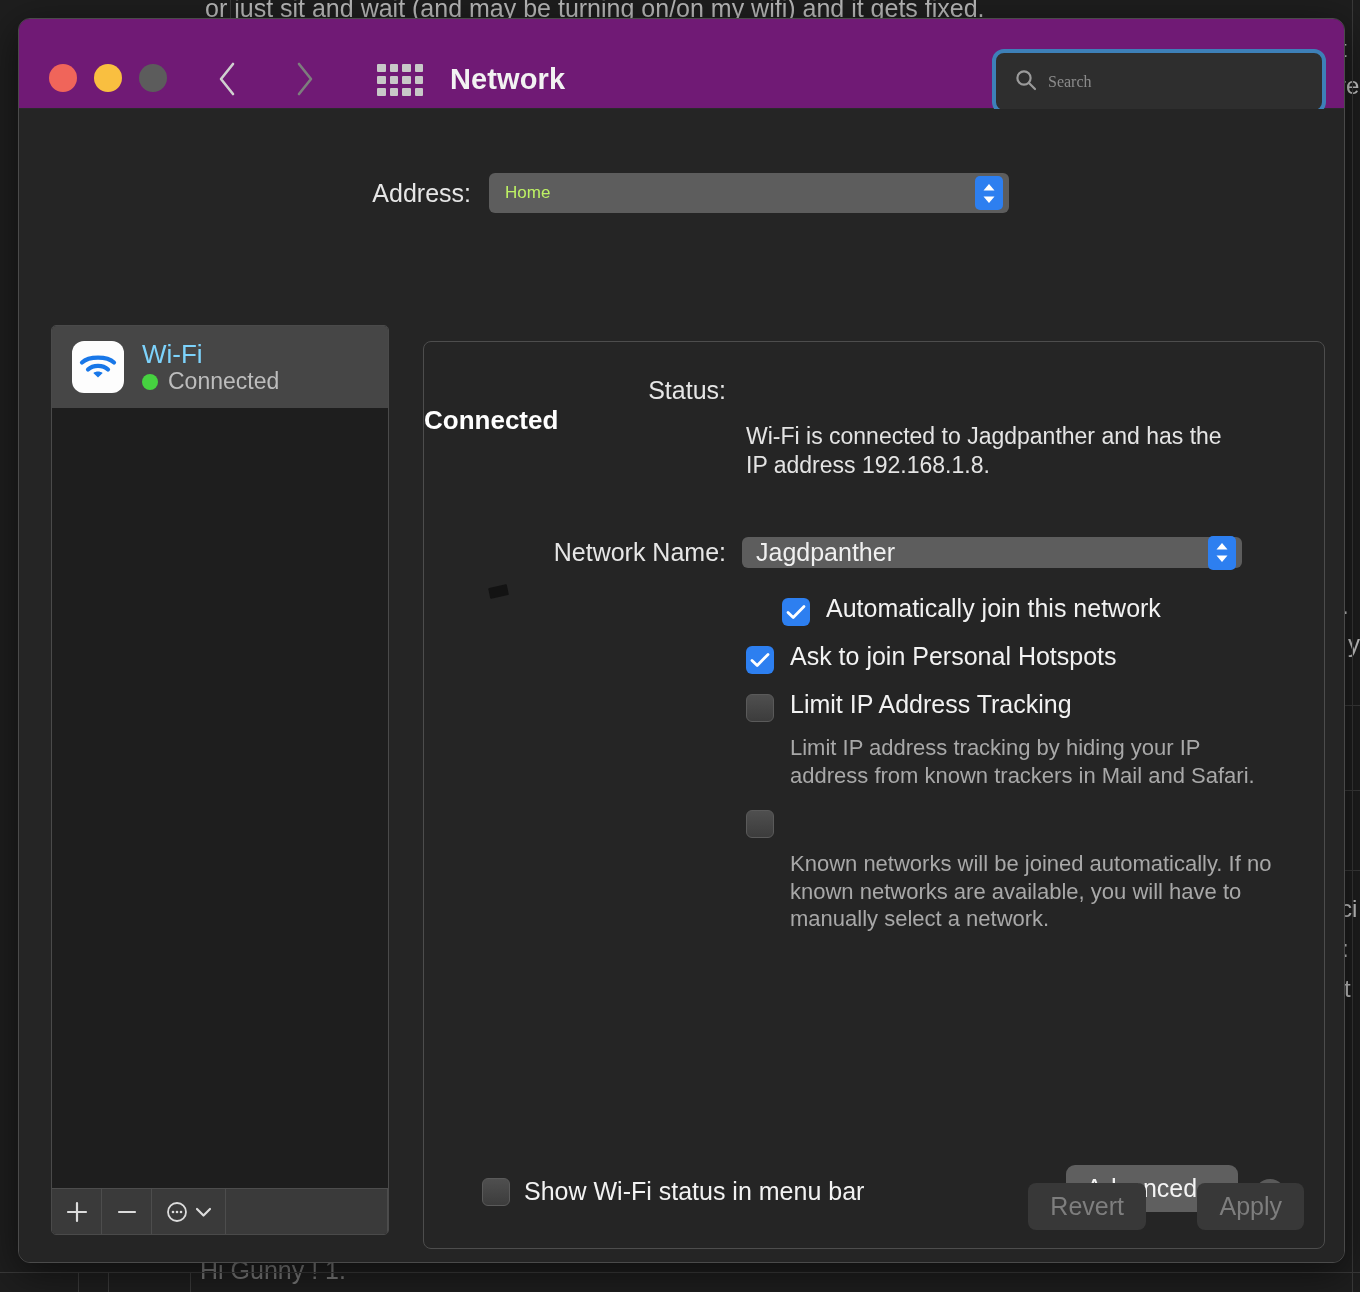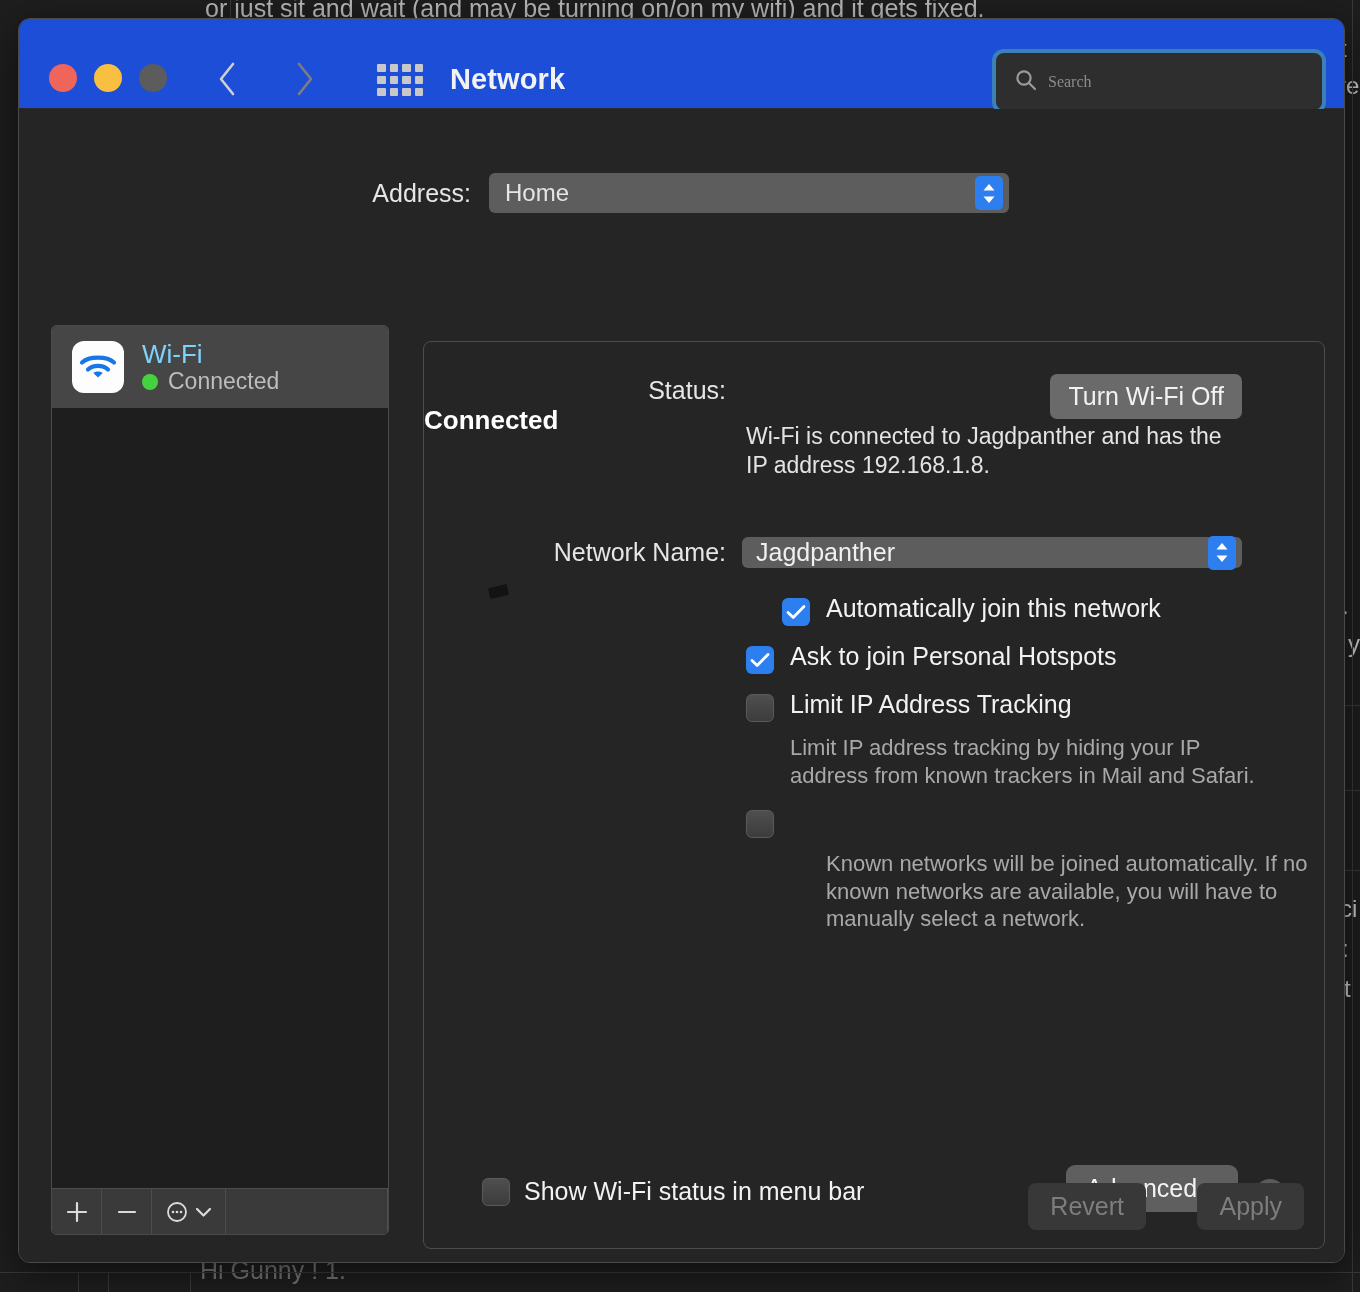--- a/index.html
+++ b/index.html
@@ -50,21 +50,21 @@
     border-radius: 12px;
     border: 1px solid #4a4a4a;
     overflow: hidden;
     box-shadow: 0 10px 40px rgba(0,0,0,.55);
   }
 
   
   #titlebar {
     position: relative;
     height: 90px;
-    background: #1d4ed8;
+    background: #701a75;
     border-bottom: 1px solid #2a2a2a;
   }
   .traffic {
     position: absolute; top: 45px;
     width: 28px; height: 28px; border-radius: 50%;
   }
   #tl-close    { left: 30px;  background: #f0655a; }
   #tl-minimize { left: 75px;  background: #f9bf40; }
   #tl-zoom     { left: 120px; background: #5c5c5c; }
 
@@ -124,21 +124,21 @@
     font-size: 25px; color: #e6e6e6; padding-right: 18px;
   }
   #location-select {
     position: relative;
     width: 520px; height: 40px;
     background: #5d5d5d;
     border-radius: 6px;
     display: flex; align-items: center;
     padding-left: 16px;
   }
-  #location-value { font-size: 24px; color: #e5e5e5; text-align: center; }
+  #location-value { font-size: 17px; color: #bef264; text-align: center; }
   .stepper {
     position: absolute; right: 6px; top: 50%;
     transform: translateY(-50%);
     width: 28px; height: 34px;
     background: #2d7ff0; border-radius: 5px;
     display: flex; flex-direction: column;
     align-items: center; justify-content: center; gap: 3px;
   }
 
   
@@ -251,21 +251,21 @@
     position: absolute; left: 366px;
     width: 490px;
     font-size: 22px; color: #a8a8a8; line-height: 1.25;
   }
 
   #r-auto     { top: 252px; padding-left: 36px; }
   #r-hotspot  { top: 300px; }
   #r-limitip  { top: 348px; }
   #h-limitip  { top: 392px; }
   #r-asknew   { top: 464px; }
-  #h-asknew   { top: 508px; margin-left: 36px; }
+  #h-asknew   { top: 508px; }
 
   #menubar-row {
     position: absolute; left: 58px; bottom: 42px;
     display: flex; align-items: center; gap: 14px;
   }
   #menubar-row .cb { margin-top: 0; }
   #menubar-label { font-size: 25px; color: #f2f2f2; }
 
   #advanced-btn {
     position: absolute; right: 86px; bottom: 36px;
@@ -433,21 +433,20 @@
         <div class="tb-btn" id="tb-filler"></div>
       </div>
     </div>
 
     <div id="detail">
 
       <div id="status-row">
         <div class="lbl-col field-label">Status:</div>
         <div id="status-value">Connected</div>
       </div>
-      <button id="wifi-toggle-btn">Turn Wi-Fi Off</button>
       <div id="status-desc">Wi-Fi is connected to Jagdpanther and has the IP address 192.168.1.8.</div>
 
       <div id="netname-row">
         <div class="lbl-col field-label">Network Name:</div>
         <div id="netname-select">
           <span id="netname-value">Jagdpanther</span>
           <span class="stepper">
             <svg width="14" height="9" viewBox="0 0 14 9">
                 <path d="M7 1 L12.5 7.5 L1.5 7.5 Z" fill="#ffffff"></path>
               </svg>

